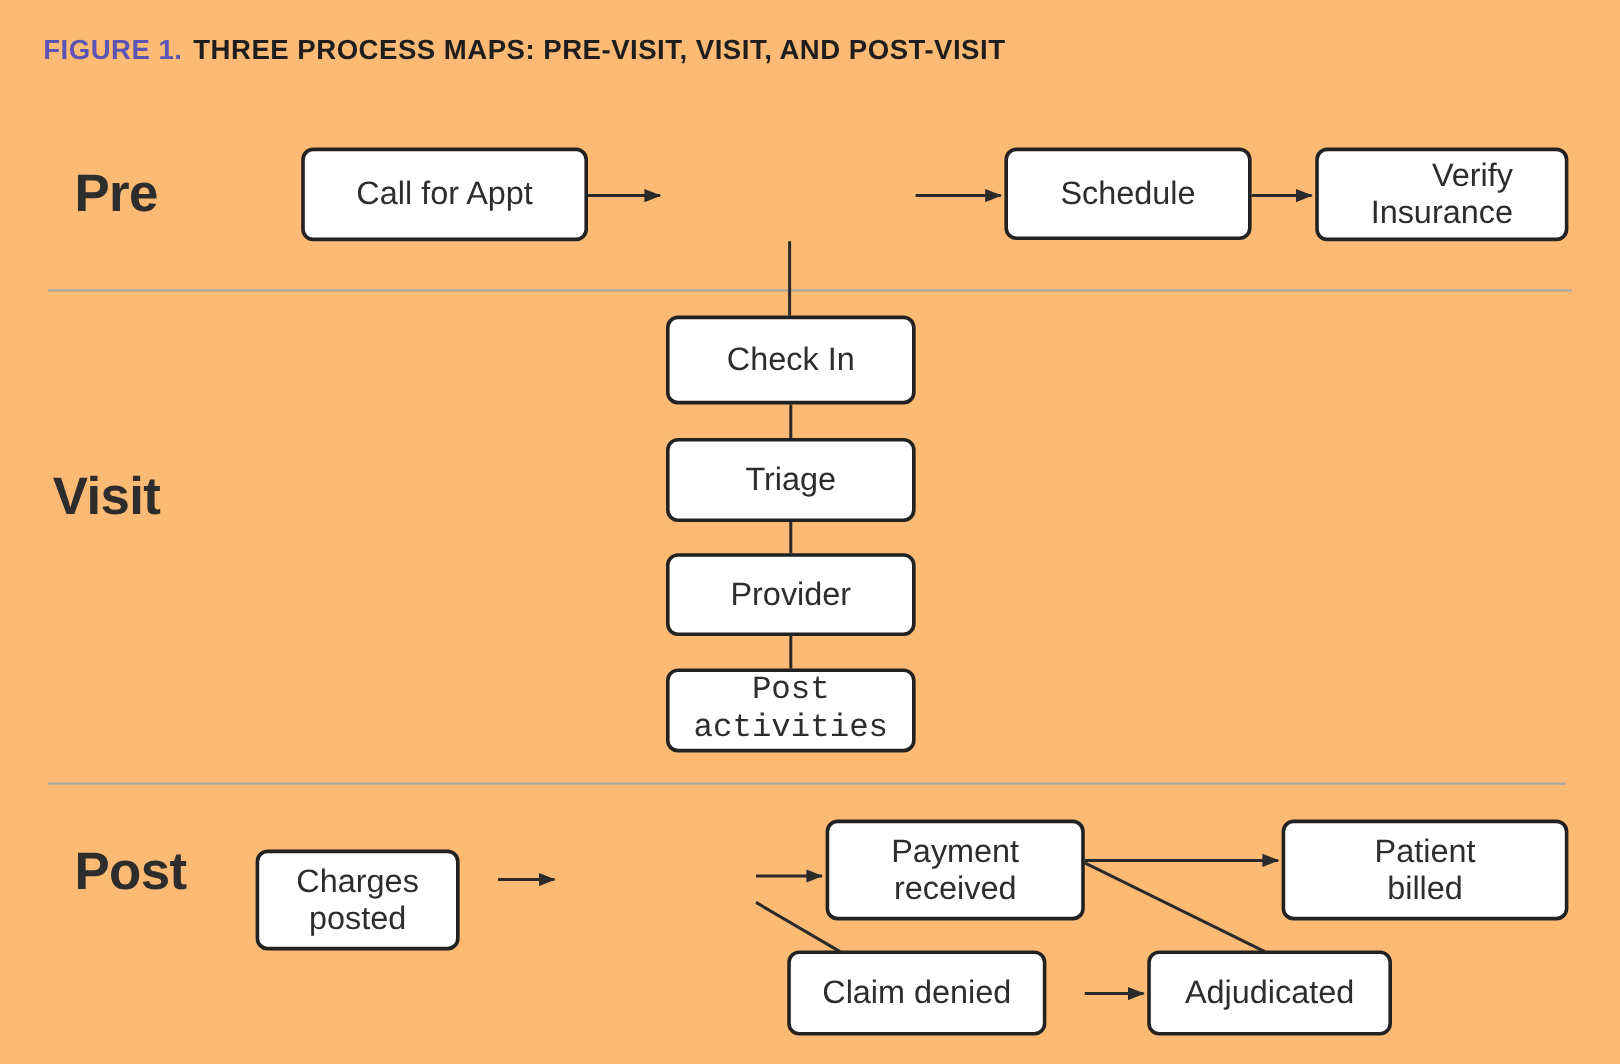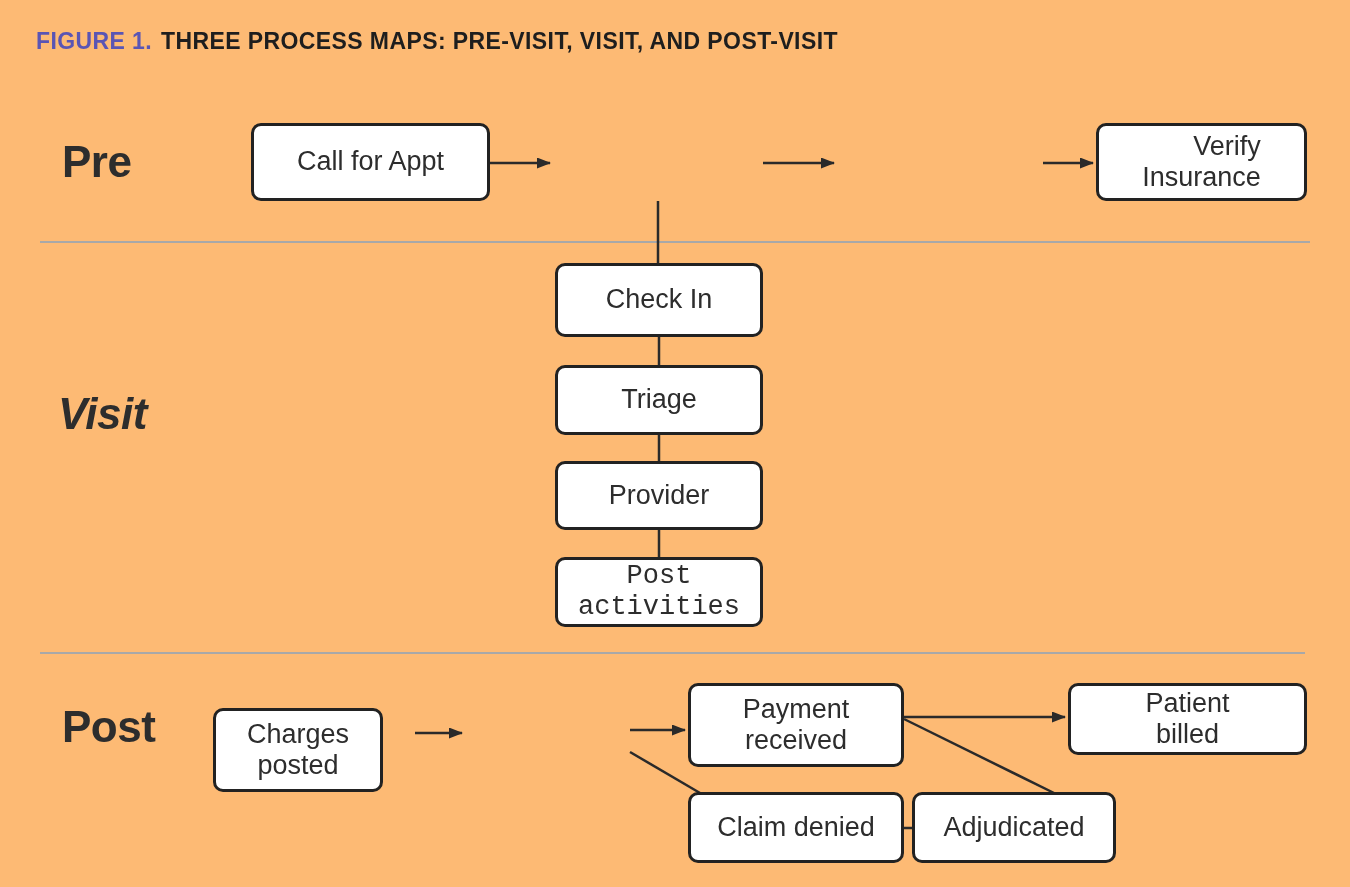--- a/index.html
+++ b/index.html
@@ -32,21 +32,21 @@
   
   .section-label {
     position: absolute;
     font-size: 44px;
     font-weight: 700;
     color: #2d2d2d;
     line-height: 1;
     letter-spacing: -0.5px;
   }
   .label-pre   { left: 62px; top: 140px; }
-  .label-visit { left: 58px; top: 392px; font-style: italic; }
+  .label-visit { left: 44px; top: 392px; }
   .label-post  { left: 62px; top: 705px; }
 
   
   .wires {
     position: absolute;
     left: 0; top: 0;
     width: 1350px; height: 887px;
   }
 
   
@@ -72,23 +72,23 @@
   .n-verify-insurance  { left: 1096px; top: 123px; width: 211px; height: 78px; text-align: right; }
   
   .n-check-in          { left: 555px;  top: 263px; width: 208px; height: 74px; text-align: right; }
   .n-triage            { left: 555px;  top: 365px; width: 208px; height: 70px; }
   .n-provider          { left: 555px;  top: 461px; width: 208px; height: 69px; }
   .n-post-activities   { left: 555px;  top: 557px; width: 208px; height: 70px; font-family: Liberation Mono, monospace; }
   
   .n-charges-posted    { left: 213px;  top: 708px; width: 170px; height: 84px; }
   .n-claim-submitted   { left: 465px;  top: 697px; width: 165px; height: 78px; }
   .n-payment-received  { left: 688px;  top: 683px; width: 216px; height: 84px; }
-  .n-patient-billed    { left: 1068px; top: 683px; width: 239px; height: 72px; }
-  .n-claim-denied      { left: 688px;  top: 792px; width: 216px; height: 71px; }
-  .n-adjudicated       { left: 912px;  top: 792px; width: 204px; height: 71px; }
+  .n-patient-billed    { left: 1068px; top: 683px; width: 239px; height: 84px; }
+  .n-claim-denied      { left: 656px;  top: 792px; width: 216px; height: 71px; }
+  .n-adjudicated       { left: 956px;  top: 792px; width: 204px; height: 71px; }
 </style>
 </head>
 <body>
 
 <div class="canvas">
 
   <div class="figure-title">
     <span class="fig-label">FIGURE 1.</span><span class="fig-text">THREE PROCESS MAPS: PRE-VISIT, VISIT, AND POST-VISIT</span>
   </div>
 
@@ -124,20 +124,21 @@
       <line x1="630" y1="730" x2="685" y2="730" marker-end="url(#ah)"></line>
       <line x1="904" y1="717" x2="1065" y2="717" marker-end="url(#ah)"></line>
       <line x1="904" y1="828" x2="953" y2="828" marker-end="url(#ah)"></line>
 
       <line x1="630" y1="752" x2="700" y2="793"></line>
       <line x1="904" y1="719" x2="1054" y2="793"></line>
     </g>
   </svg>
 
   <div class="node n-call-for-appt">Call for Appt</div>
+  <div class="node n-schedule">Schedule</div>
   <div class="node n-verify-insurance">Verify
 Insurance</div>
 
   <div class="node n-check-in">Check In</div>
   <div class="node n-provider">Provider</div>
   <div class="node n-triage">Triage</div>
   <div class="node n-post-activities">Post activities</div>
 
   <div class="node n-charges-posted">Charges
 posted</div>

